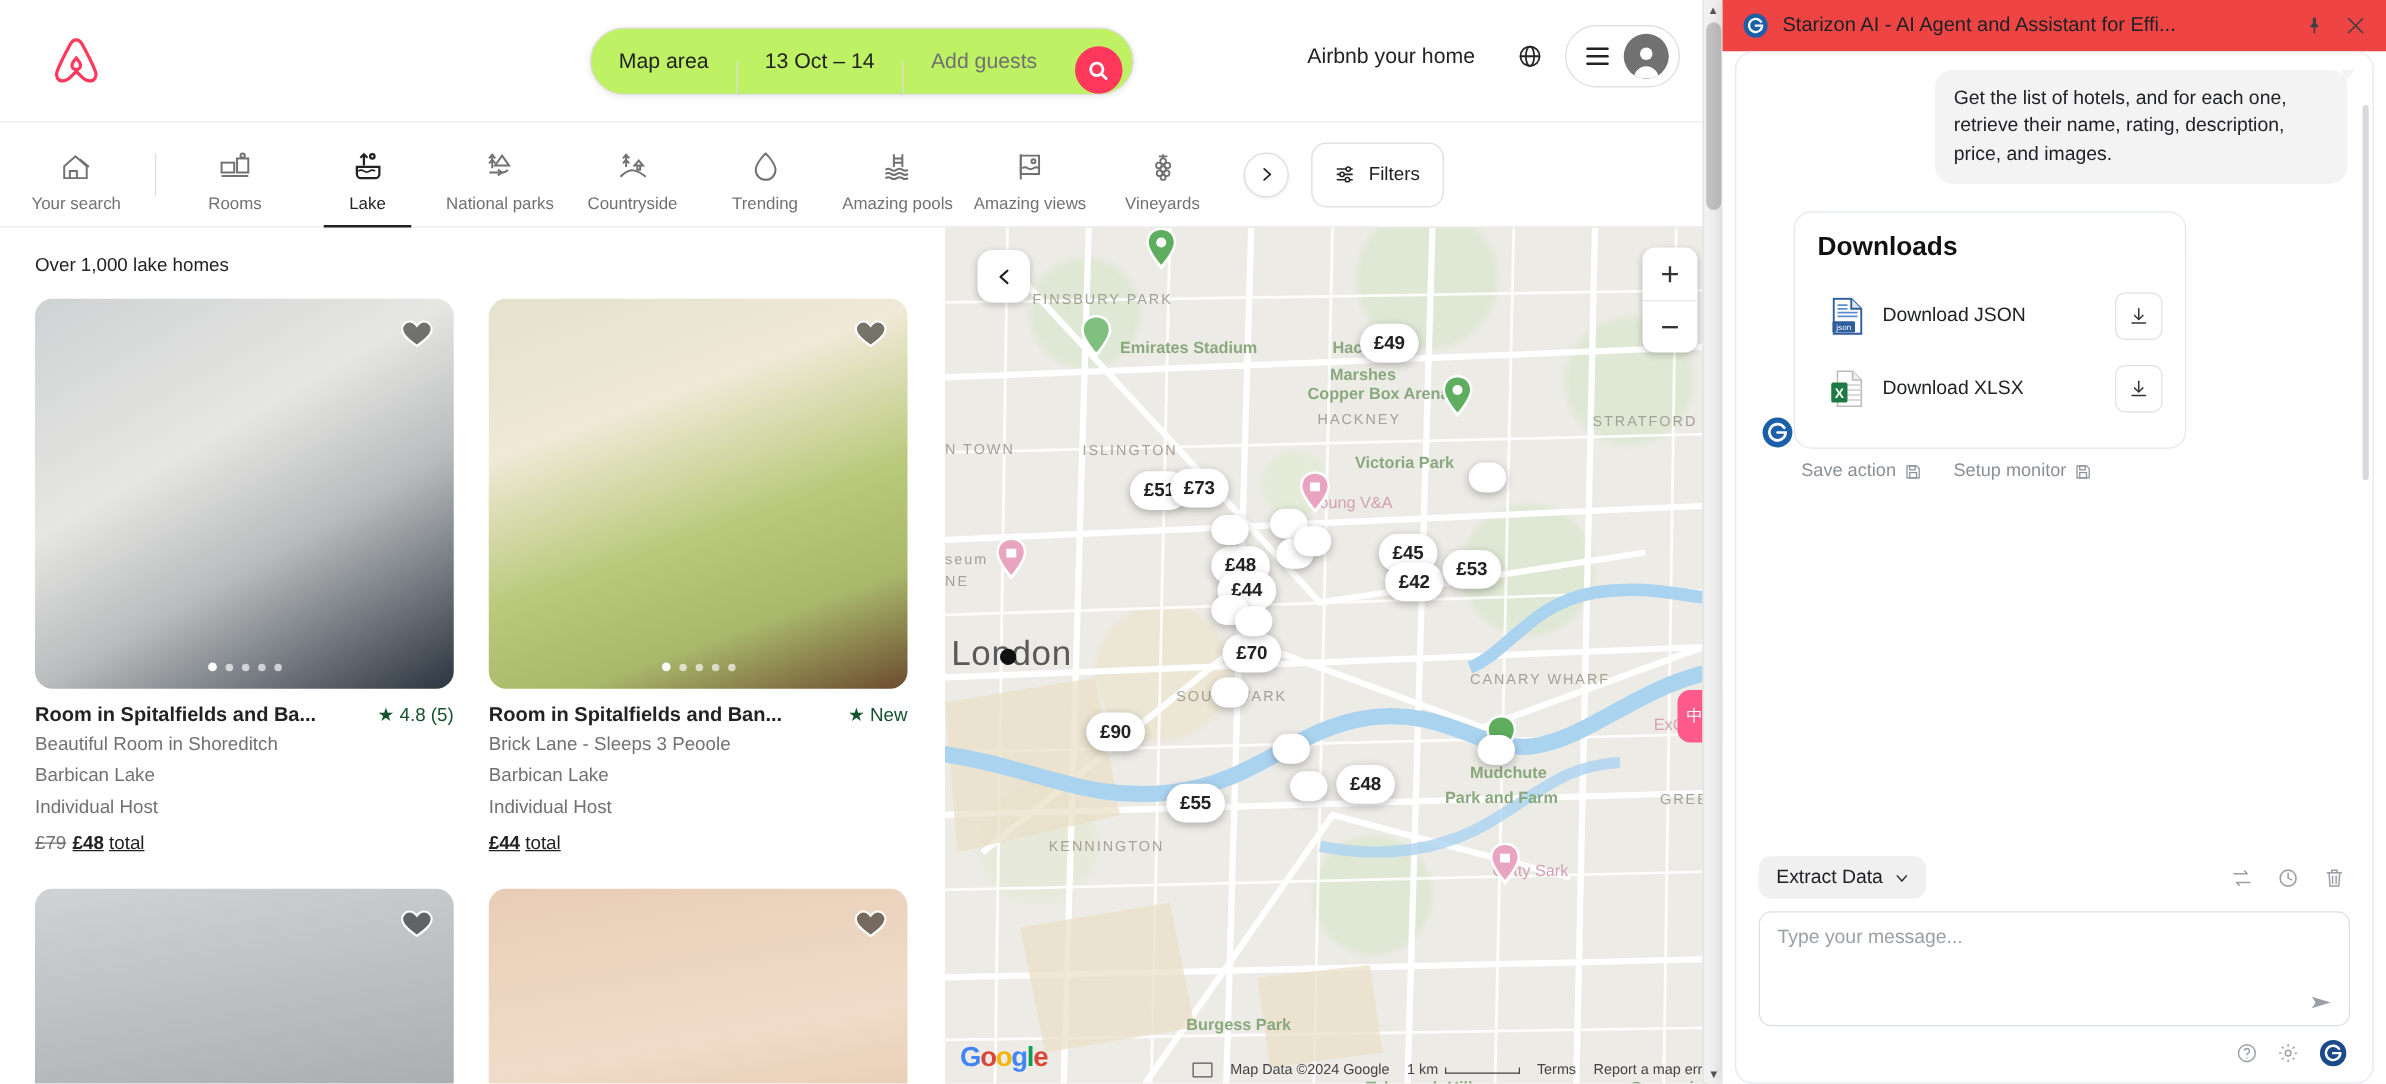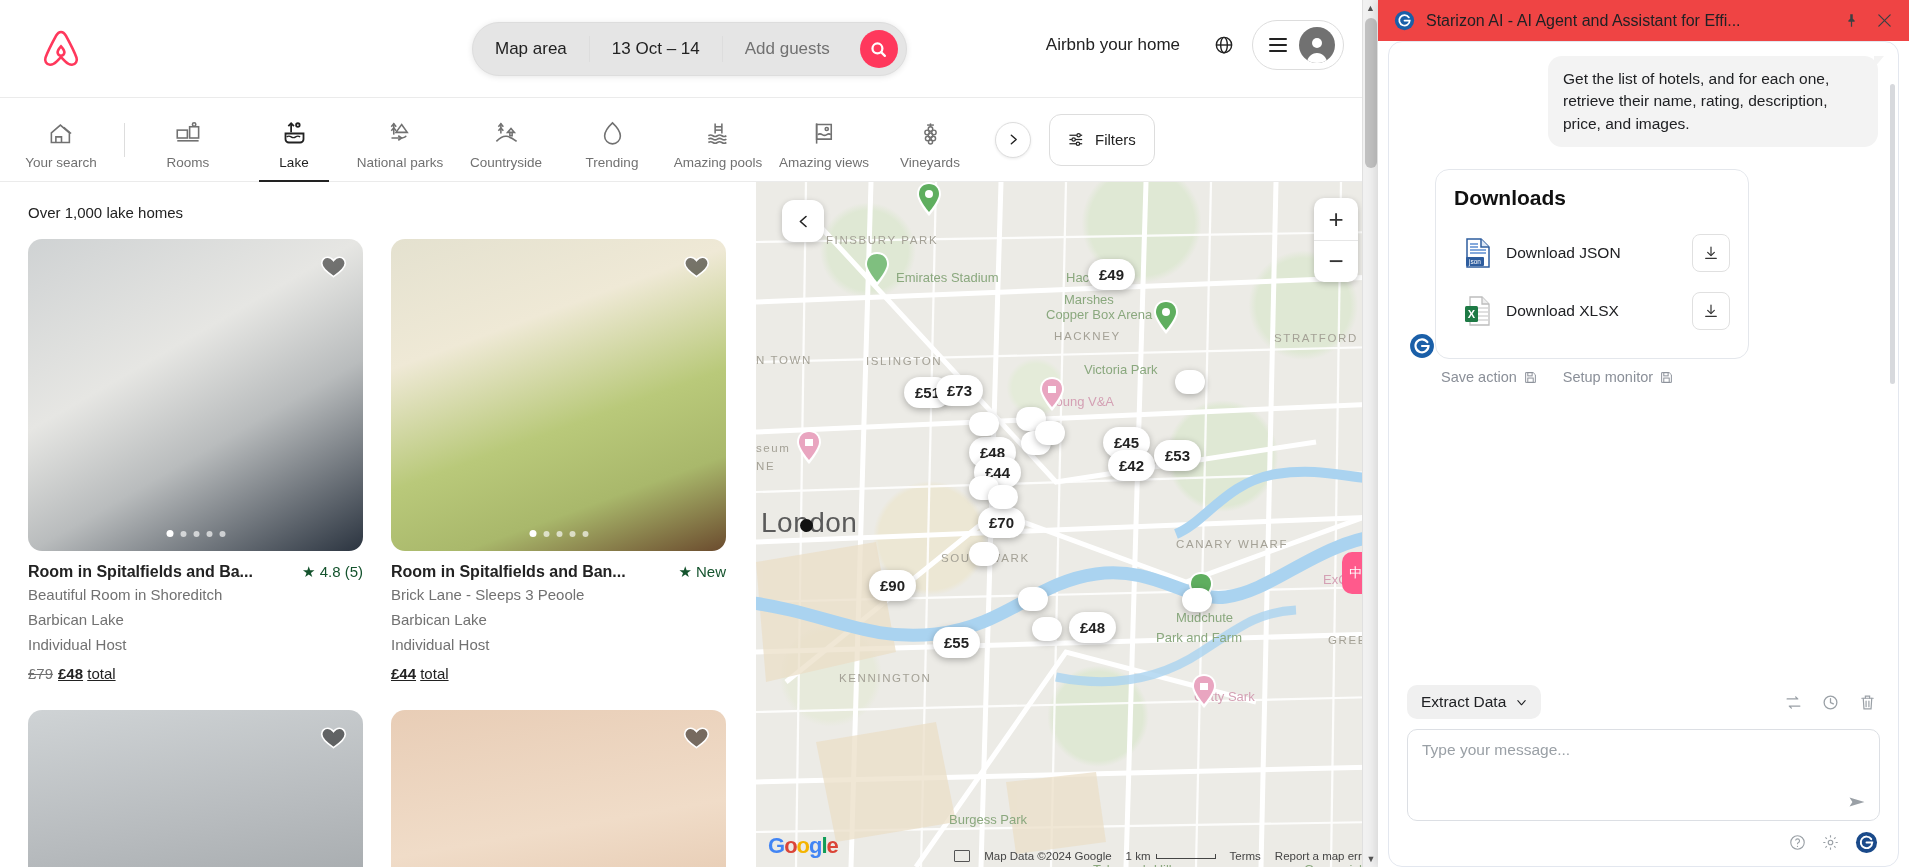--- a/index.html
+++ b/index.html
@@ -24,23 +24,23 @@
     display: flex; align-items: center;
     padding: 0 40px;
     border-bottom: 1px solid #ebebeb;
   }
   .logo { width: 42px; height: 42px; color: #FF385C; flex: 0 0 auto; }
   .logo svg { width: 100%; height: 100%; display: block; }
 
   .searchpill {
     position: absolute; left: 472px; top: 22px;
     height: 54px;
-    display: flex; align-items: center;
+    display: flex; align-items: flex-end;
     border: 1px solid #ddd; border-radius: 40px;
-    background: #e5e5e5;
+    background: #bef264;
     box-shadow: 0 1px 6px rgba(0,0,0,.10);
     padding: 0 8px 0 0;
   }
   .sp-seg {
     padding: 0 22px; font-size: 17px; color: #222; font-weight: 400;
     white-space: nowrap; height: 100%; display: flex; align-items: center;
   }
   .sp-seg.muted { color: #717171; }
   .sp-div { width: 1px; height: 26px; background: #ddd; }
   .sp-search {
@@ -166,21 +166,21 @@
       radial-gradient(circle at 55% 78%, #dfe8d4 0 7%, transparent 8%),
       radial-gradient(circle at 12% 72%, #e7eadb 0 6%, transparent 7%),
       linear-gradient(#ecebe6,#ecebe6);
   }
   .roads { position: absolute; inset: 0; }
   .map-label {
     position: absolute; font-size: 13px; color: #9aa08f; white-space: nowrap;
     font-family: "Liberation Sans", sans-serif;
   }
   .map-label.caps { letter-spacing: 1.6px; font-size: 11.5px; color: #a4a196; }
-  .map-label.green { color: #8aa87e; }
+  .map-label.green { color: #8aa87e; font-weight: bold; }
   .map-label.pink { color: #d4a0b4; }
   .map-label.city { font-size: 28px; color: #5a5a5a; letter-spacing: .5px; }
 
   .poi { position: absolute; width: 26px; height: 34px; }
   .poi svg { width: 100%; height: 100%; display: block; }
 
   .pin {
     position: absolute; background: #fff; border-radius: 18px;
     box-shadow: 0 2px 7px rgba(0,0,0,.28);
     font-size: 15px; font-weight: 700; color: #222;

